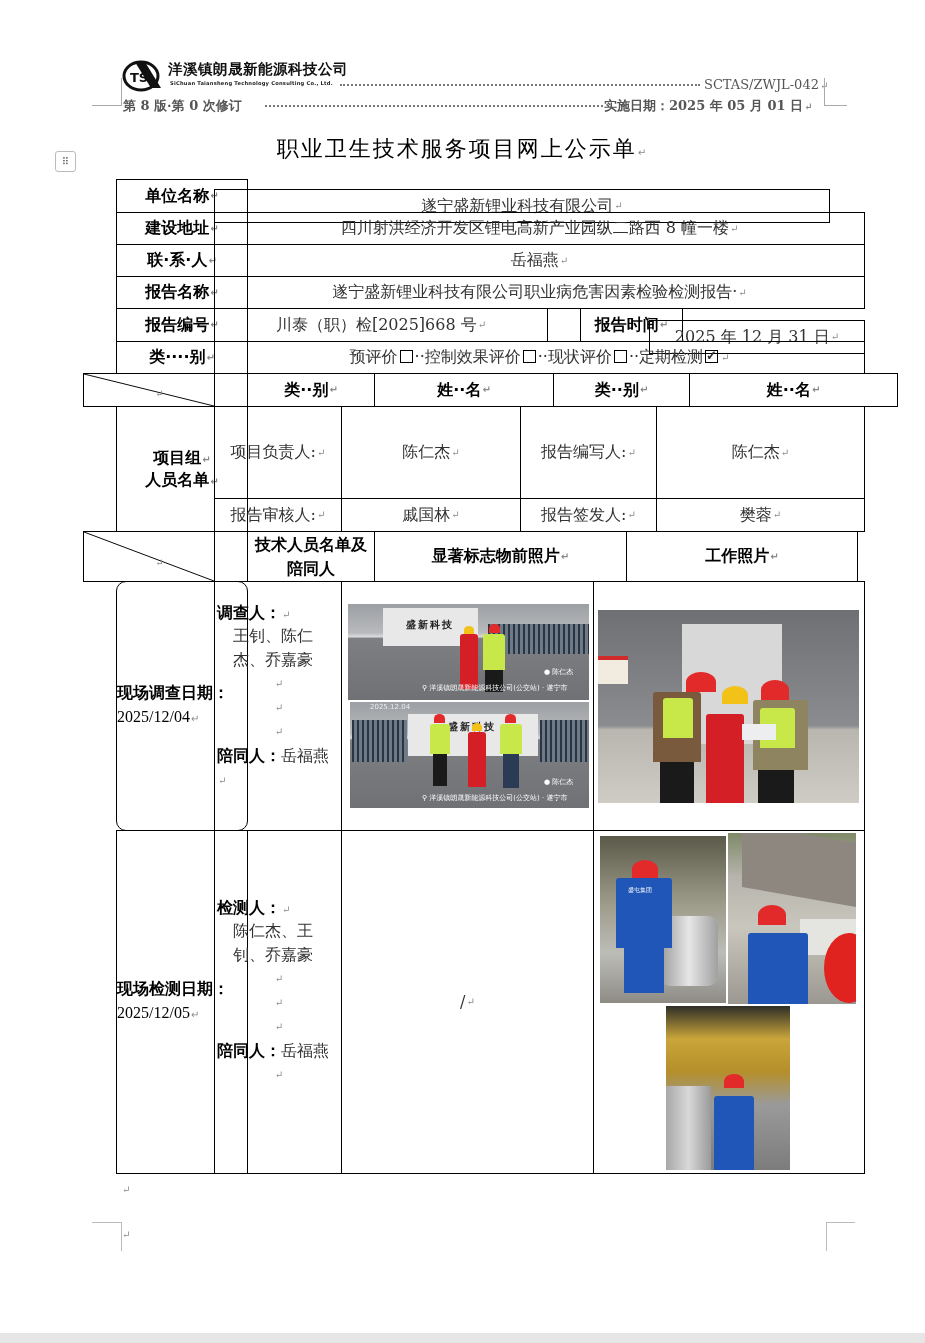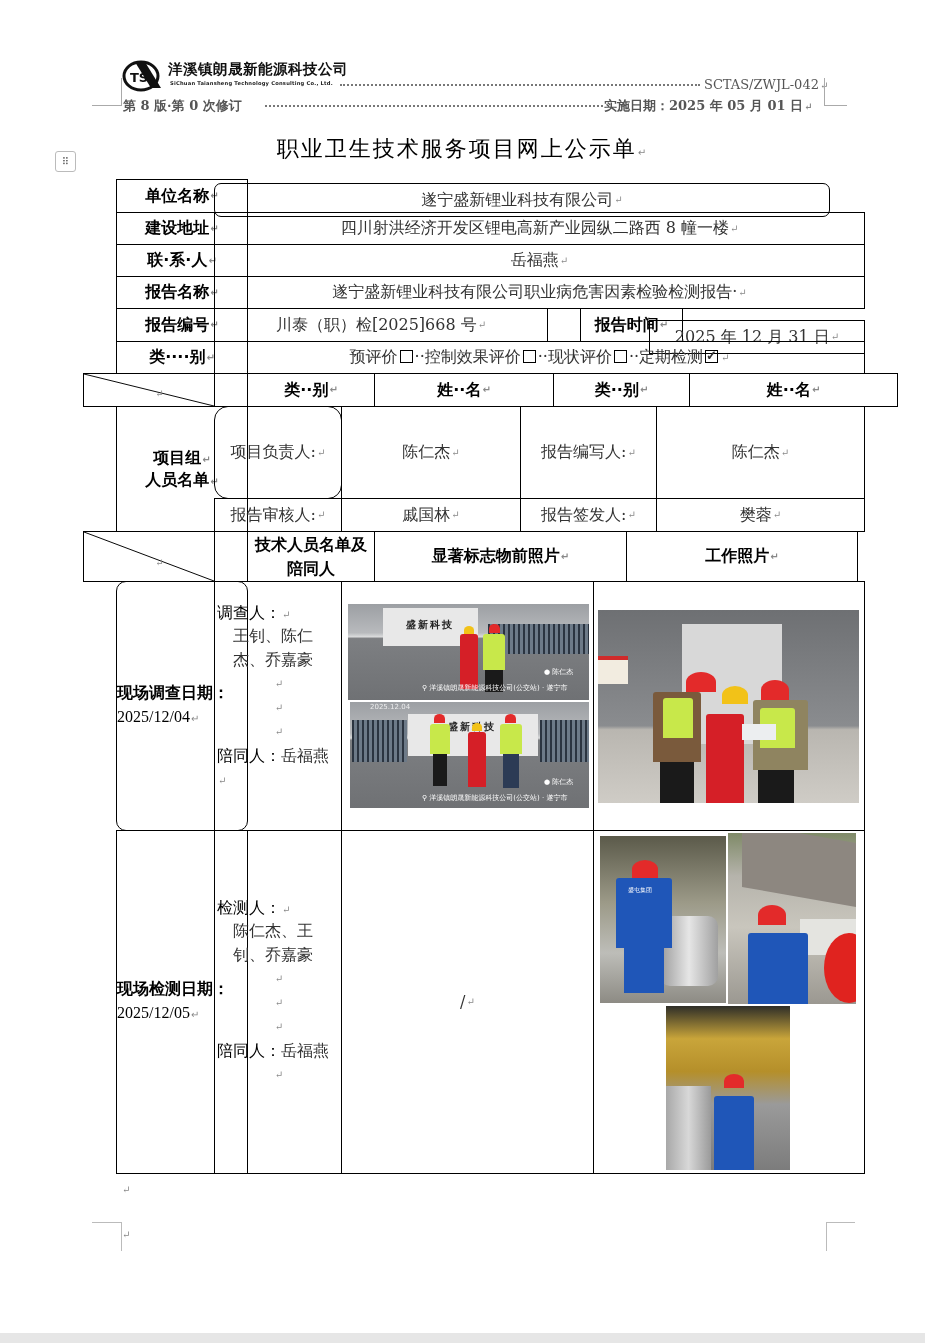--- a/index.html
+++ b/index.html
@@ -30,21 +30,21 @@
   .cell { position: absolute; border: 1px solid #000; display: flex; align-items: center; justify-content: center; font-size: 16px; text-align: center; line-height: 1.4; }
   .bold { font-weight: bold; font-family: "DejaVu Sans", sans-serif; margin-left: 33px; }
   .light { color: #333; }
   .pm { color: #888; font-size: 10px; margin-left: 1px; }
   .diag { overflow: hidden; }
   .diag svg { position: absolute; left: 0; top: 0; width: 100%; height: 100%; }
   .cb { display: inline-block; width: 13px; height: 13px; border: 1px solid #000; vertical-align: -1px; margin: 0 2px; position: relative; }
   .cb.checked::after { content: "✓"; position: absolute; left: 0; top: -4px; font-size: 13px; font-weight: bold; }
 
   .staff { display: block; text-align: left; font-size: 16px; padding: 0 0 0 2px; width: 100%; align-self: stretch; }
-  .staff .lbl { font-weight: normal; font-family: "DejaVu Sans", sans-serif; }
+  .staff .lbl { font-weight: bold; font-family: "DejaVu Sans", sans-serif; }
   .staff .names { padding-left: 16px; color: #333; display: block; line-height: 24px; }
   .staff .para { text-align: center; color: #888; font-size: 10px; line-height: 24px; display: block; }
 
   .photo { position: absolute; overflow: hidden; }
   .ph-gate { background: linear-gradient(180deg, #9c9fa3 0%, #b8babd 30%, #d9dadb 34%, #7d7f82 36%, #6f7174 100%); }
   .ph-sign { position: absolute; background: #e8e8e8; }
   .ph-sign-text { position: absolute; font-family: "DejaVu Sans", sans-serif; font-weight: bold; color: #222; font-size: 10px; letter-spacing: 2px; }
   .ph-person { position: absolute; border-radius: 3px 3px 0 0; }
   .ph-head { position: absolute; border-radius: 50% 50% 0 0; }
   .ph-caption { position: absolute; color: #fff; font-size: 7px; font-family: "DejaVu Sans", sans-serif; white-space: nowrap; }
@@ -79,21 +79,21 @@
 <div class="table-handle">
     <span>⠿</span>
   </div>
 
 <div class="grid">
 
   <div class="cell bold" style="left:0;top:0;width:132px;height:34px;">
       <span>单位名称</span>
       <span class="pm">↵</span>
     </div>
-  <div class="cell light" style="left:131px;top:4px;width:616px;height:34px;border-radius:7px;">
+  <div class="cell light" style="left:131px;top:10px;width:616px;height:34px;">
       <span>遂宁盛新锂业科技有限公司</span>
       <span class="pm">↵</span>
     </div>
 
   <div class="cell bold" style="left:0;top:33px;width:132px;height:33px;">
       <span>建设地址</span>
       <span class="pm">↵</span>
     </div>
   <div class="cell light" style="left:131px;top:33px;width:651px;height:33px;">
       <span>四川射洪经济开发区锂电高新产业园纵二路西 8 幢一楼</span>
@@ -167,21 +167,21 @@
     </div>
   <div class="cell bold" style="left:573px;top:194px;width:209px;height:34px;">
       <span>姓··名</span>
       <span class="pm">↵</span>
     </div>
 
   <div class="cell bold" style="left:0;top:227px;width:132px;height:126px;flex-direction:column;">
     <div><span>项目组</span><span class="pm">↵</span></div>
     <div><span>人员名单</span><span class="pm">↵</span></div>
   </div>
-  <div class="cell light" style="left:131px;top:227px;width:128px;height:93px;border-radius:14px;">
+  <div class="cell light" style="left:131px;top:227px;width:128px;height:93px;">
       <span>项目负责人:</span>
       <span class="pm">↵</span>
     </div>
   <div class="cell light" style="left:258px;top:227px;width:180px;height:93px;">
       <span>陈仁杰</span>
       <span class="pm">↵</span>
     </div>
   <div class="cell light" style="left:437px;top:227px;width:137px;height:93px;">
       <span>报告编写人:</span>
       <span class="pm">↵</span>

